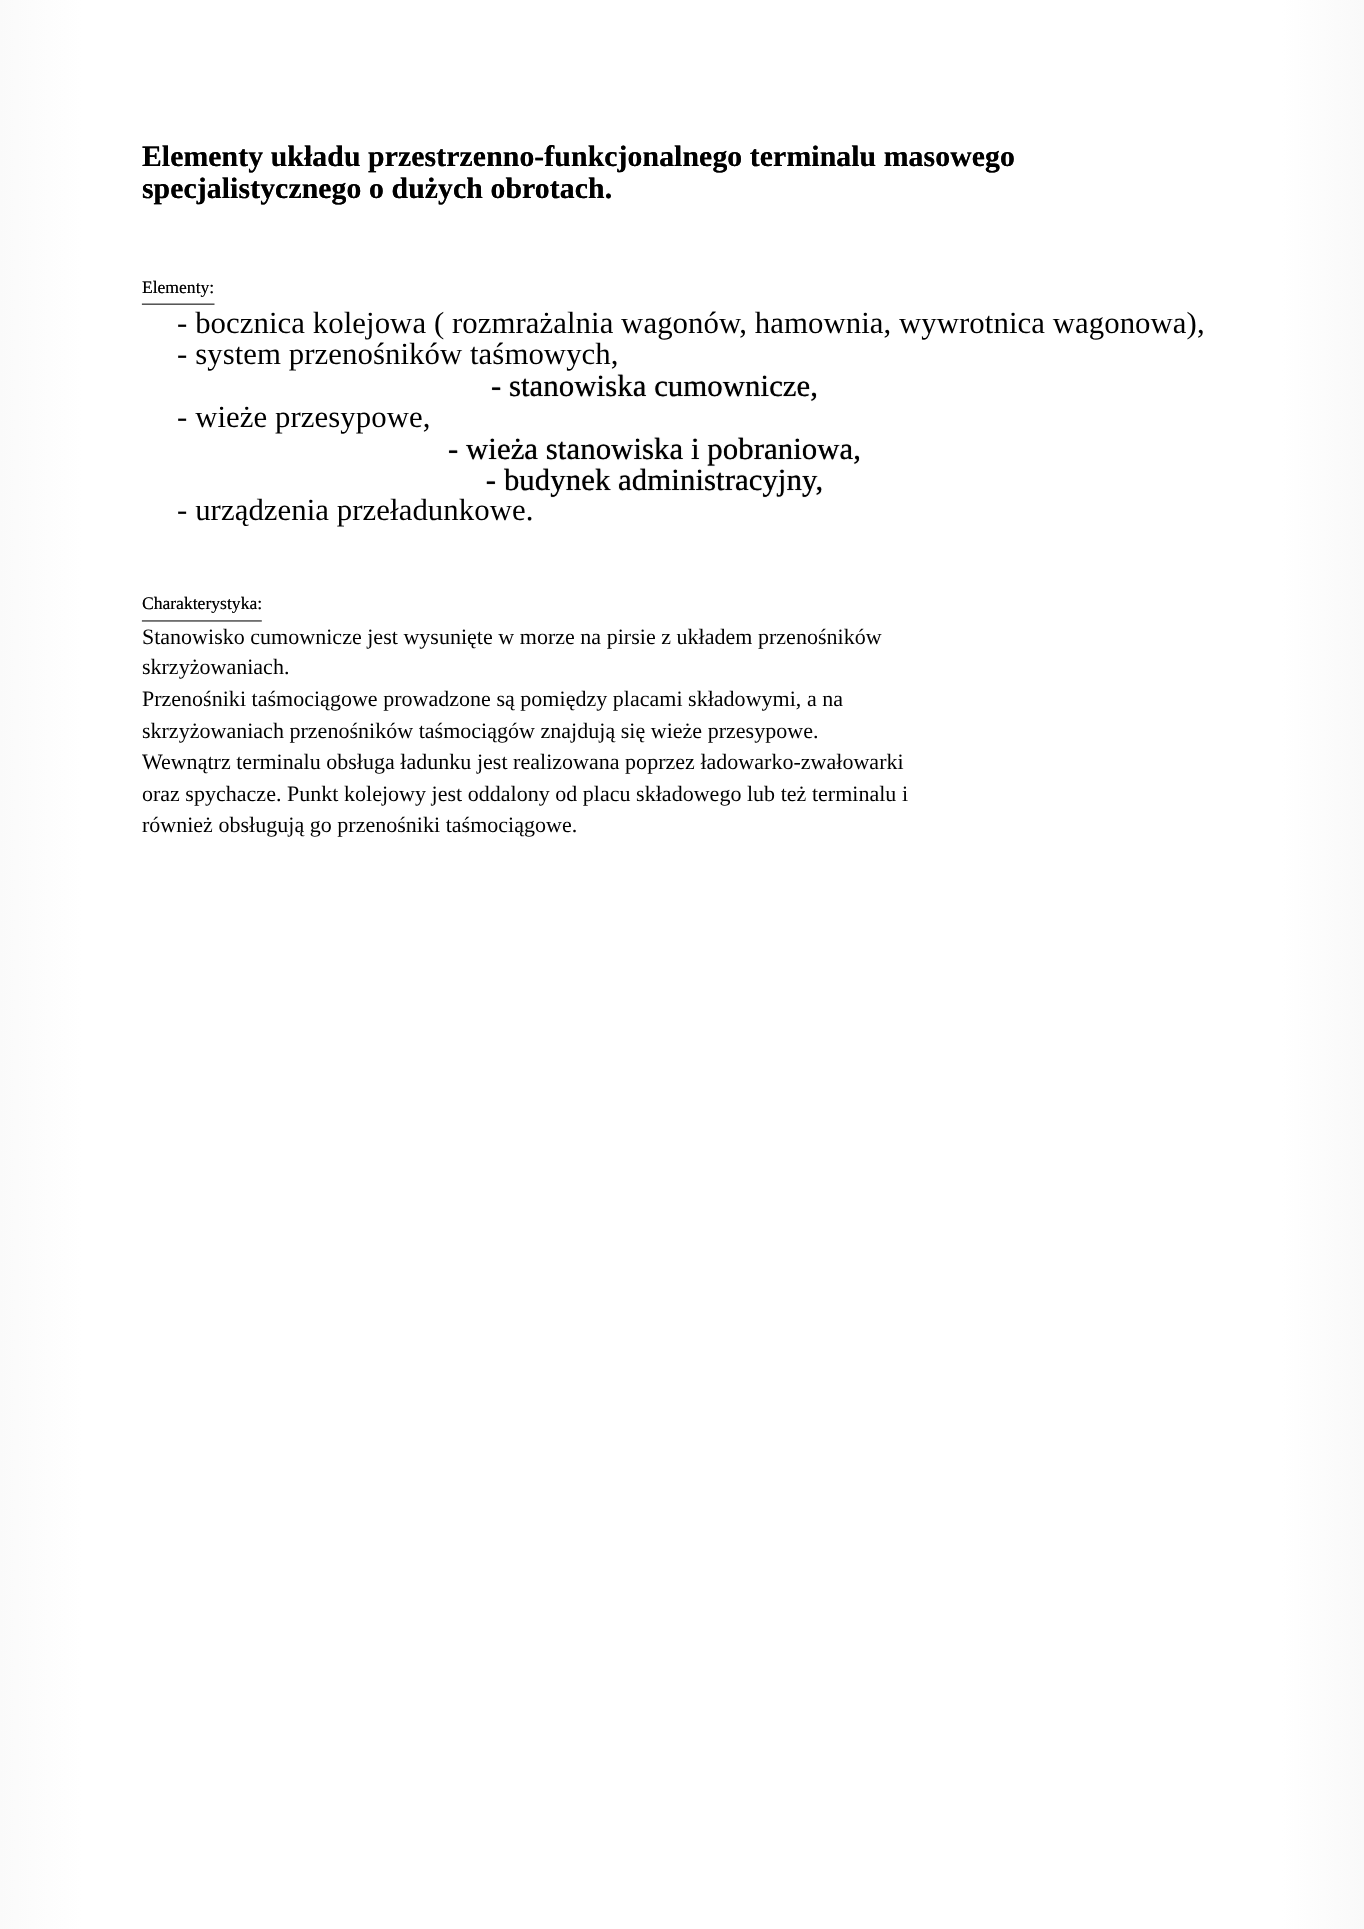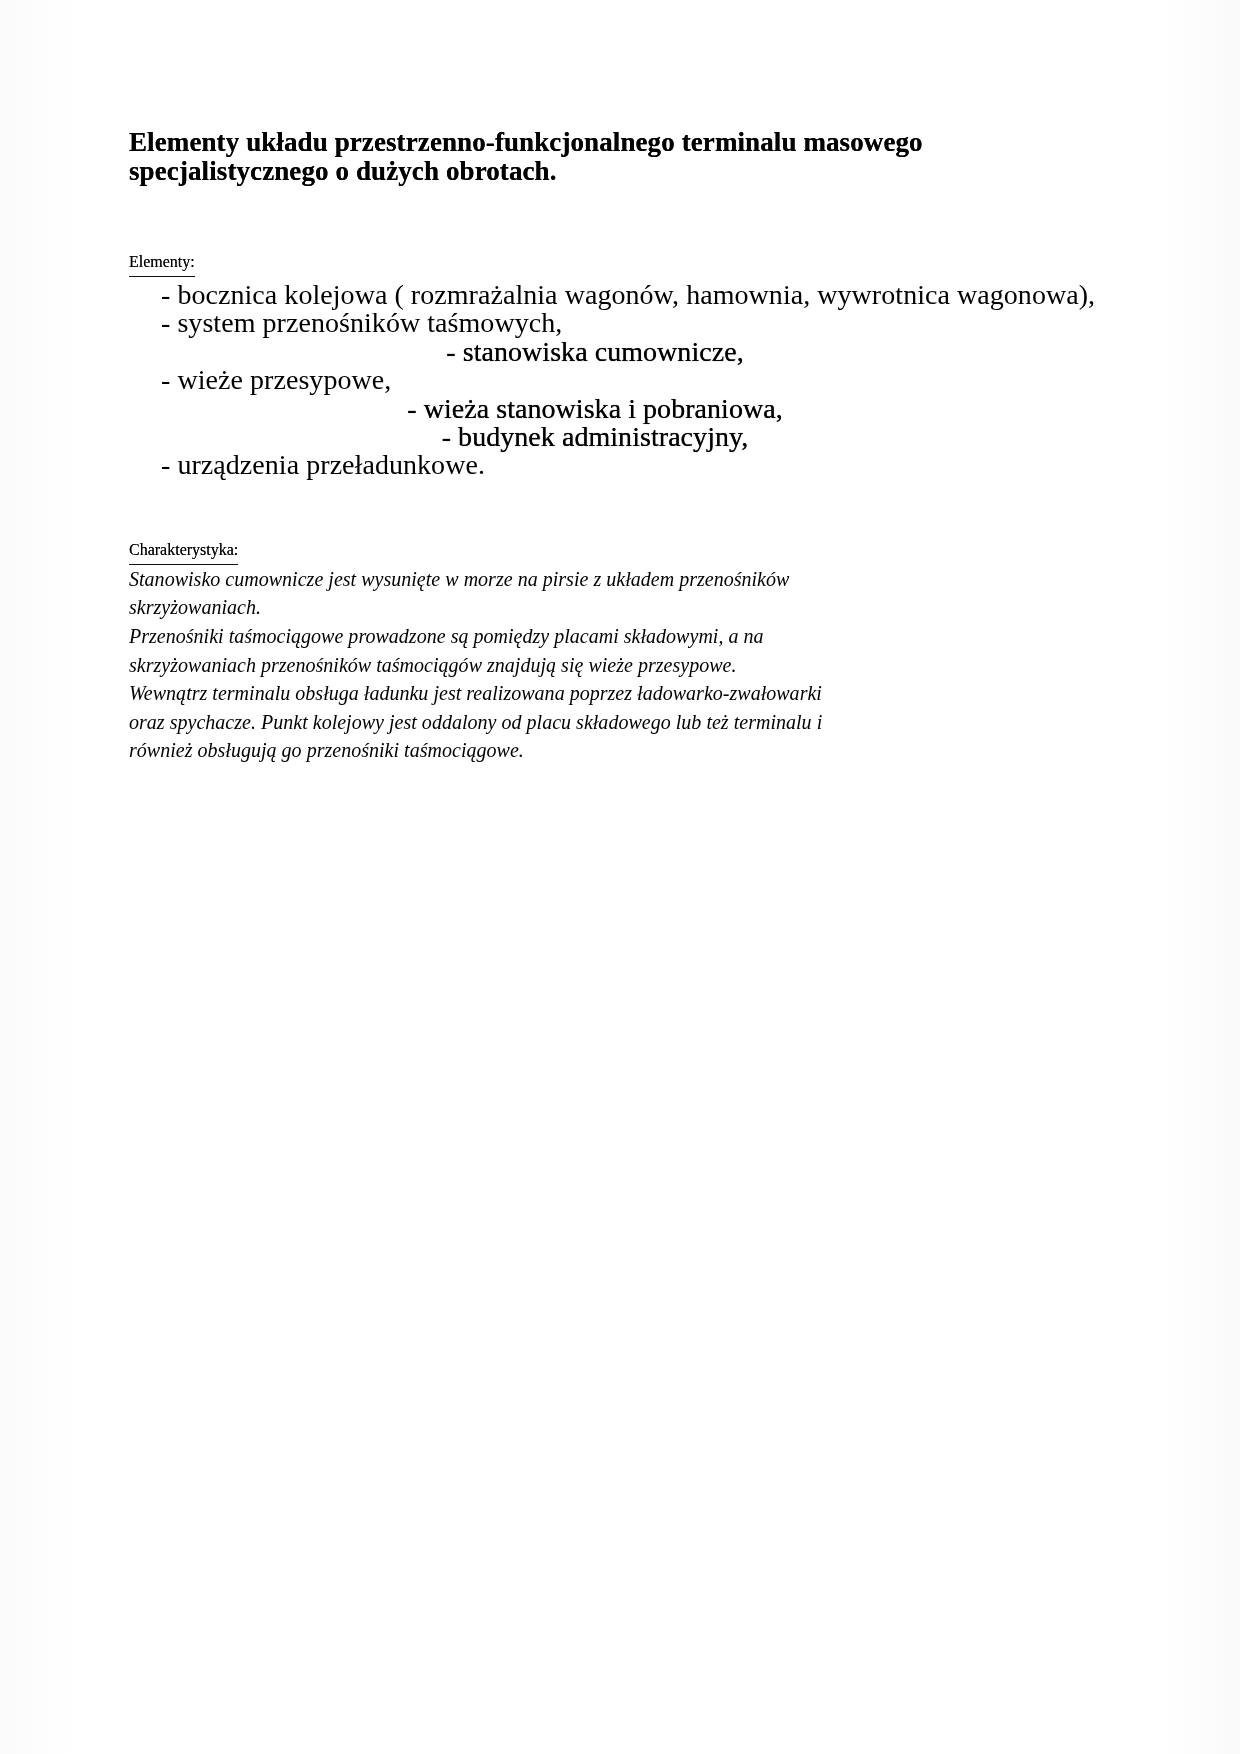--- a/index.html
+++ b/index.html
@@ -79,21 +79,21 @@
 
   
   .para {
     font-size: 20px;
     line-height: 28.6px;
     margin: 0;
     letter-spacing: 0.02px;
     text-align: left;
     width: 880px;
   }
-  .para .pline { display: block; white-space: nowrap; font-style: italic; }
+  .para .pline { display: block; white-space: nowrap; }
 </style>
 </head>
 <body>
 
 <div class="page"></div>
 
 <div class="content">
 
   <h1 class="doc-title">
     <span class="tline">Elementy układu przestrzenno-funkcjonalnego terminalu masowego</span>

